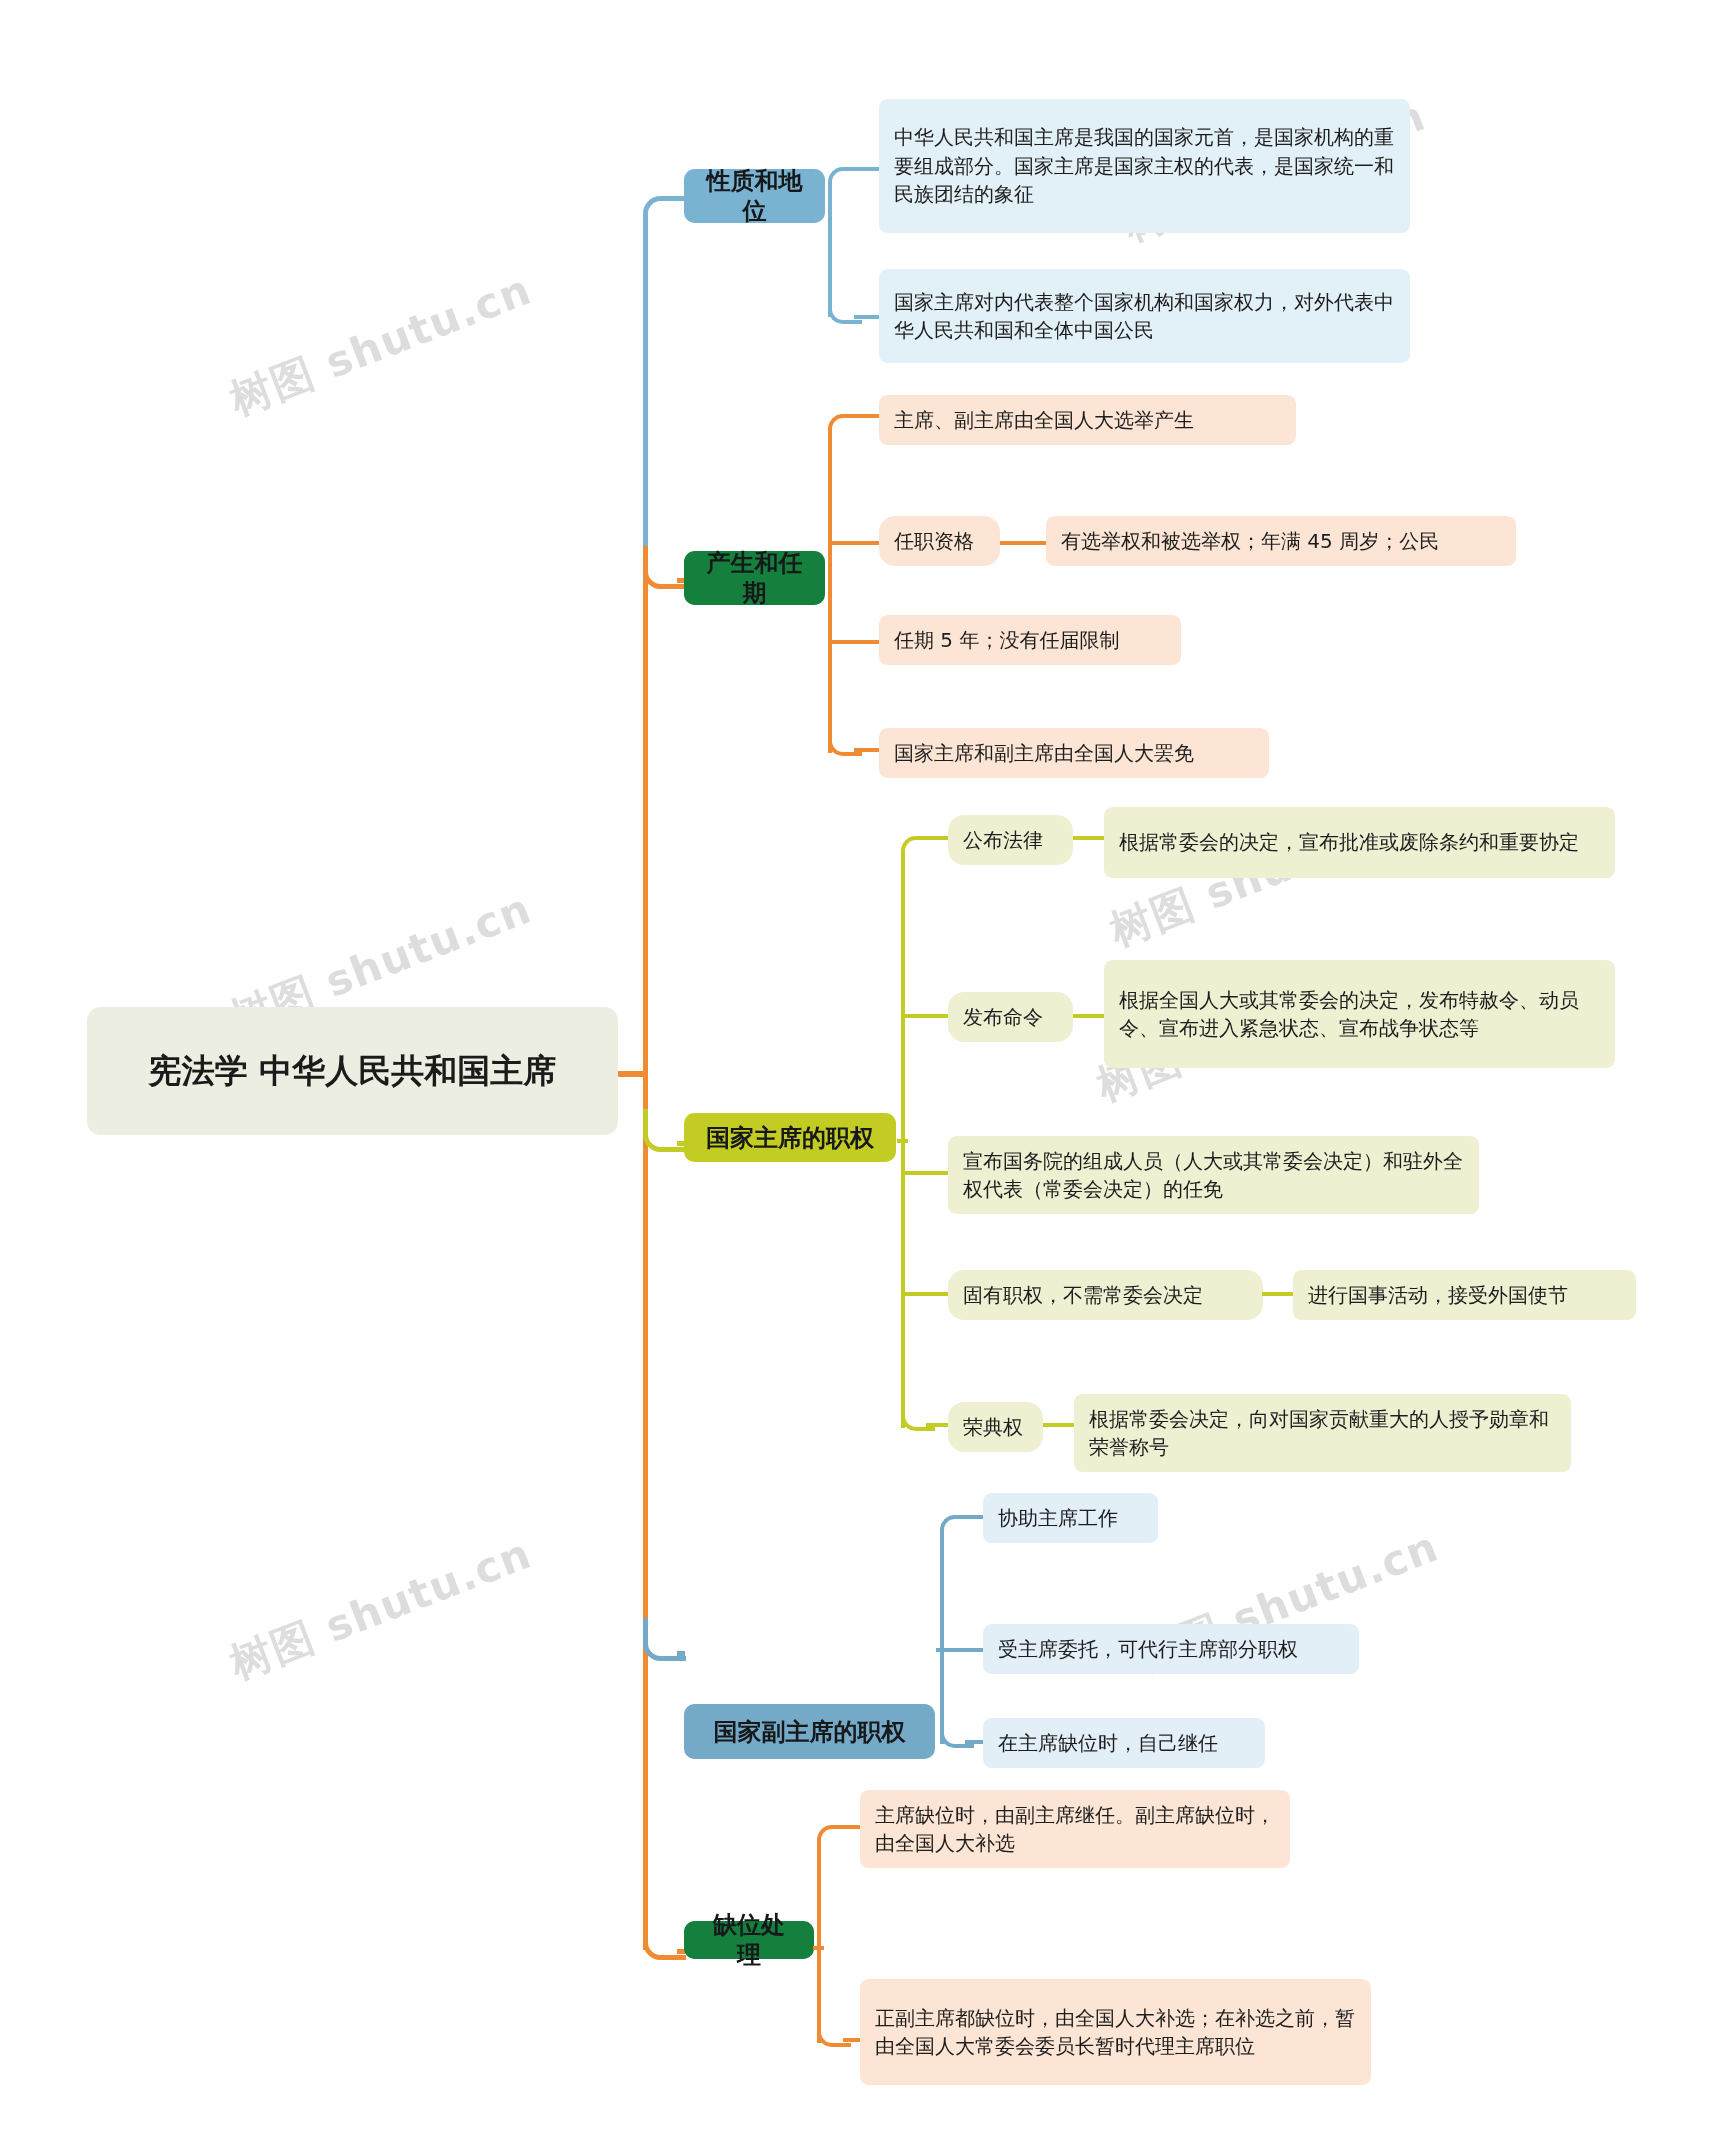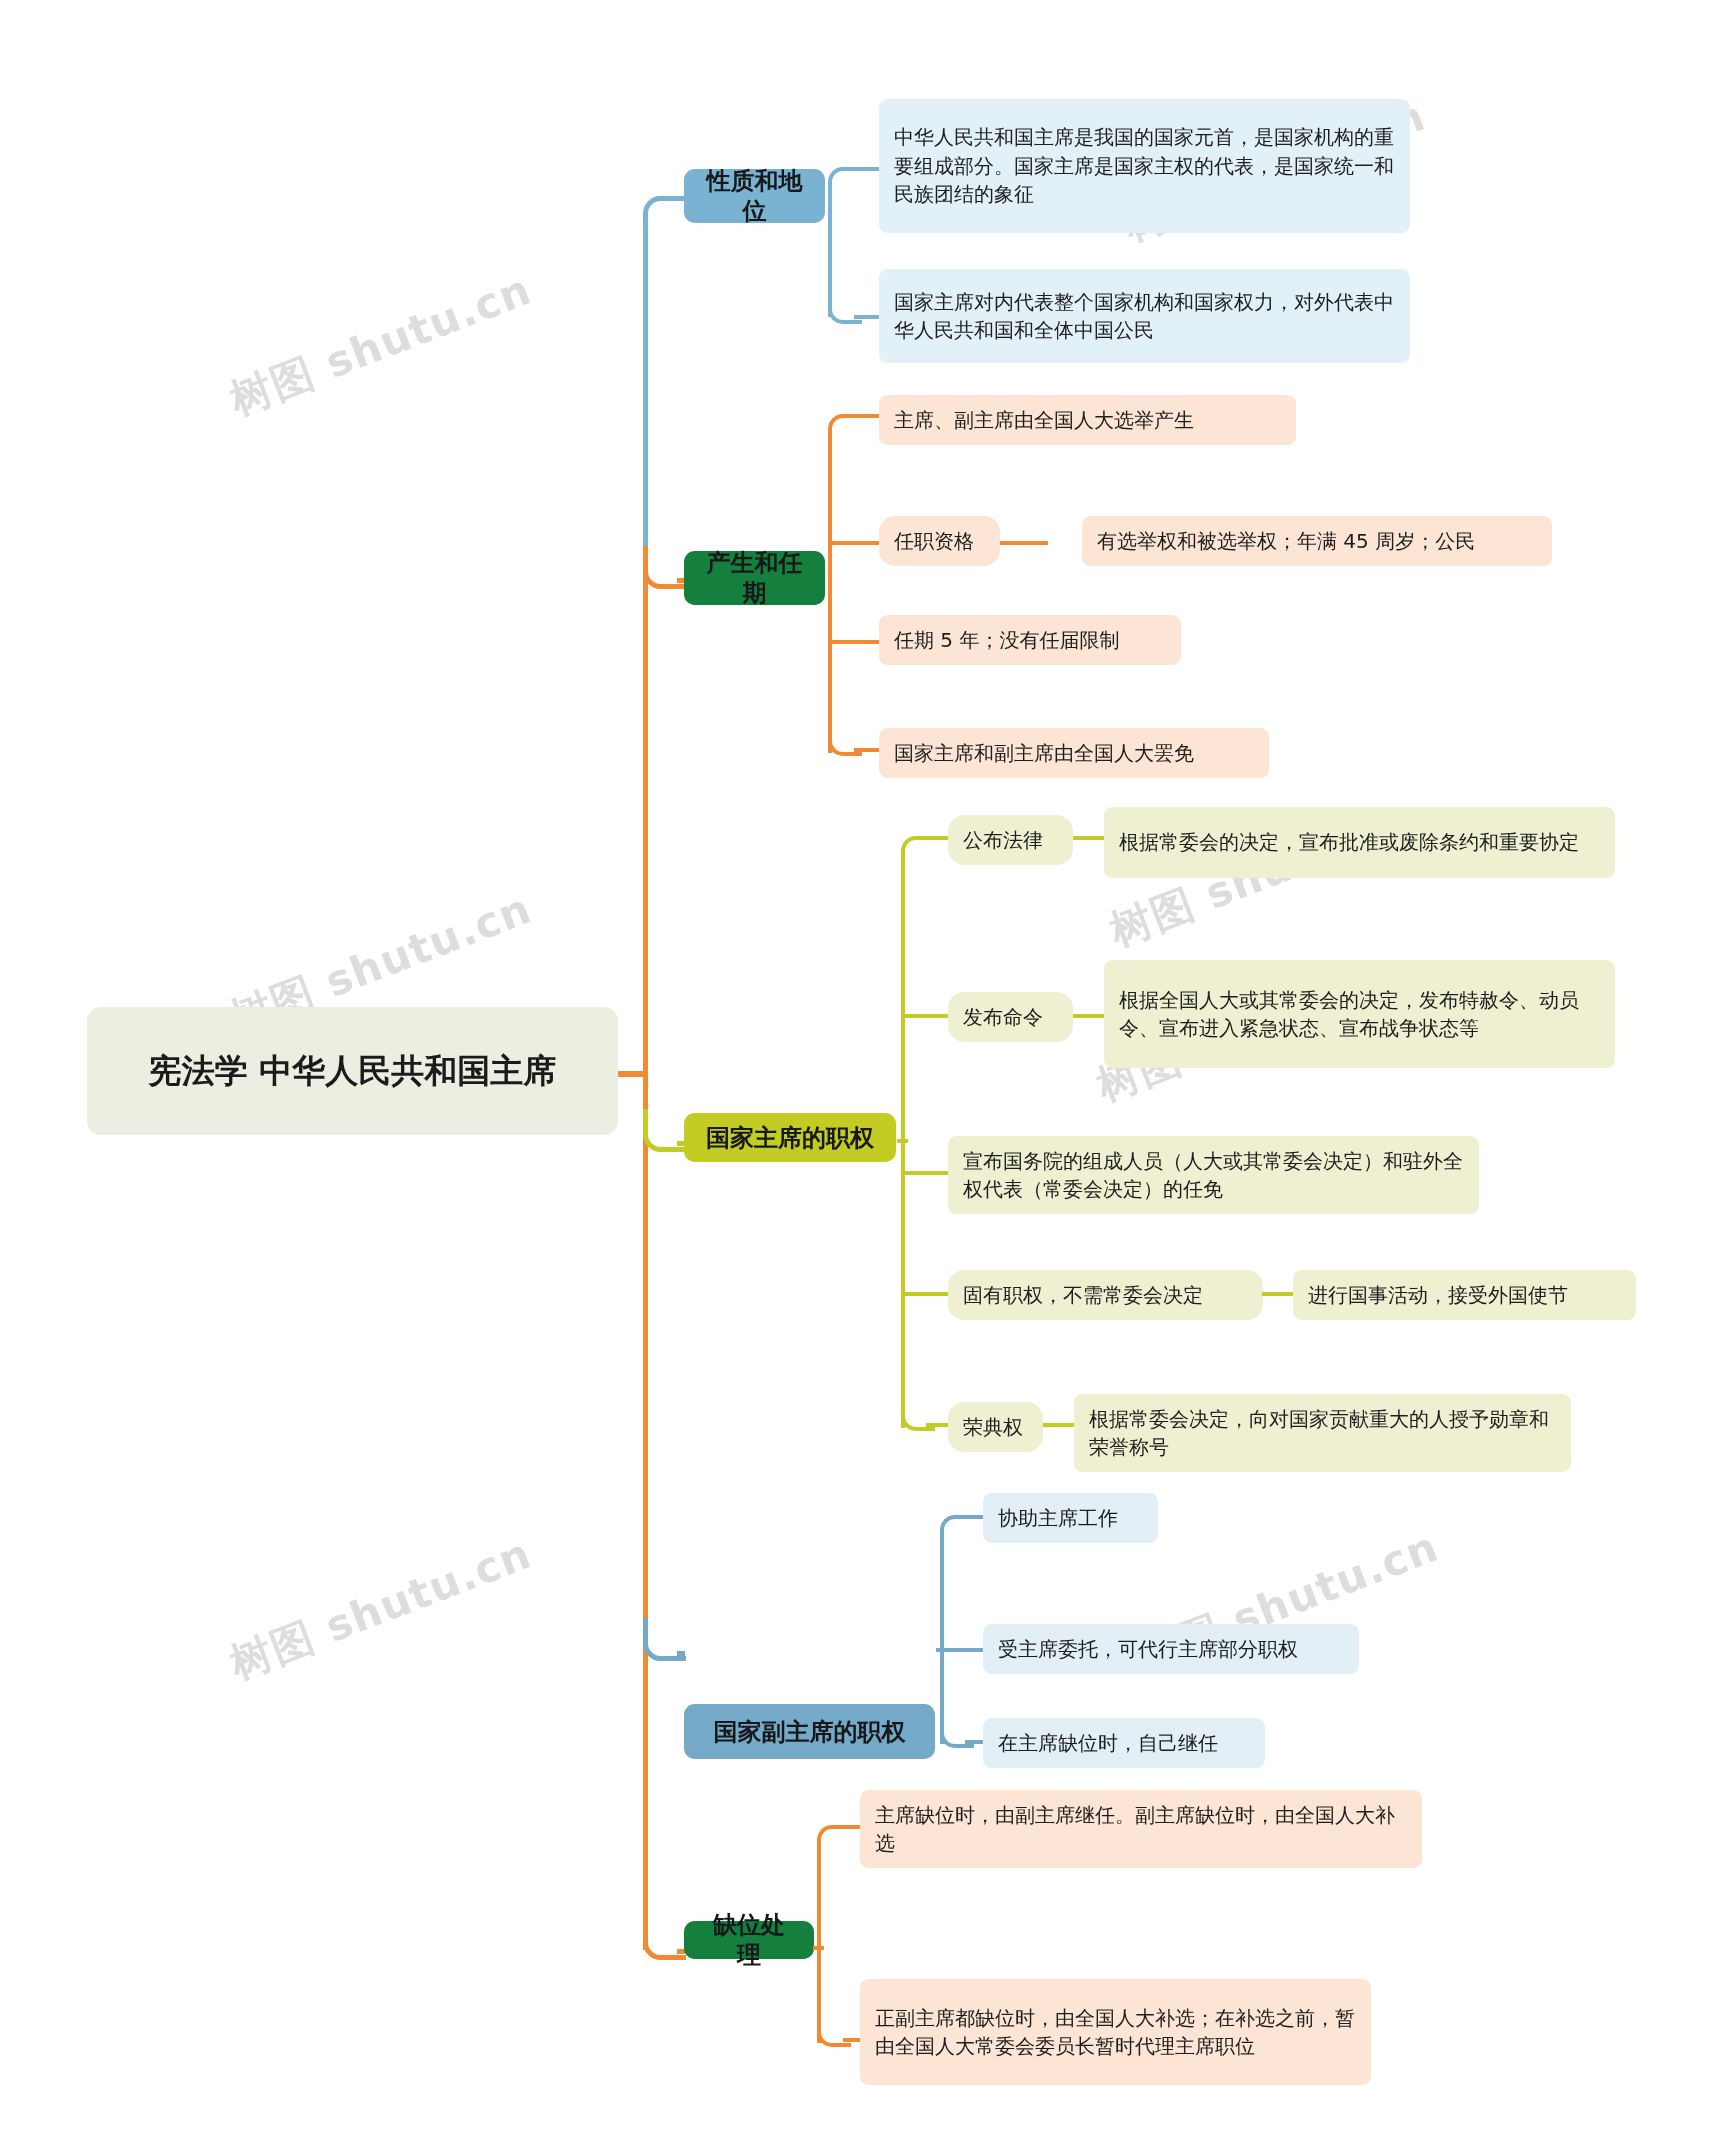--- a/index.html
+++ b/index.html
@@ -126,21 +126,21 @@
   <div class="conn h" style="left:854px;top:748px;width:27px;border-top-width:4.7px;border-top-color:#f08a33;"></div>
 
   <div class="node leaf f-orange" style="left:879px;top:395px;width:417px;min-height:42px;">
     <span class="txt">主席、副主席由全国人大选举产生</span>
   </div>
 
   <div class="node leaf f-orange mid" style="left:879px;top:516px;width:121px;min-height:42px;justify-content:center;">
     <span class="txt">任职资格</span>
   </div>
   <div class="conn h" style="left:1000px;top:541px;width:48px;border-top-width:4.7px;border-top-color:#f08a33;"></div>
-  <div class="node leaf f-orange" style="left:1046px;top:516px;width:470px;min-height:42px;margin-left:36px;">
+  <div class="node leaf f-orange" style="left:1046px;top:516px;width:470px;min-height:42px;">
     <span class="txt">有选举权和被选举权；年满 45 周岁；公民</span>
   </div>
 
   <div class="node leaf f-orange" style="left:879px;top:615px;width:302px;min-height:42px;">
     <span class="txt">任期 5 年；没有任届限制</span>
   </div>
 
   <div class="node leaf f-orange" style="left:879px;top:728px;width:390px;min-height:42px;">
     <span class="txt">国家主席和副主席由全国人大罢免</span>
   </div>
@@ -253,21 +253,21 @@
   <div class="conn h" style="left:813px;top:1946px;width:10.8px;border-top-width:4.7px;border-top-color:#f08a33;"></div>
   <div class="elbow" style="left:817px;top:1825px;width:30px;height:32px;
        border-left-width:4.7px;border-top-width:4.7px;border-right:0;border-bottom:0;
        border-color:#f08a33;border-top-left-radius:15px;"></div>
   <div class="conn h" style="left:843px;top:1825px;width:20px;border-top-width:4.7px;border-top-color:#f08a33;"></div>
   <div class="elbow" style="left:817px;top:2011px;width:30px;height:32px;
        border-left-width:4.7px;border-bottom-width:4.7px;border-right:0;border-top:0;
        border-color:#f08a33;border-bottom-left-radius:15px;"></div>
   <div class="conn h" style="left:843px;top:2038px;width:20px;border-top-width:4.7px;border-top-color:#f08a33;"></div>
 
-  <div class="node leaf f-orange" style="left:860px;top:1790px;width:562px;min-height:71px;font-family:Liberation Serif, serif;">
+  <div class="node leaf f-orange" style="left:860px;top:1790px;width:430px;min-height:71px;font-family:Liberation Serif, serif;">
     <span class="txt">主席缺位时，由副主席继任。副主席缺位时，由全国人大补选</span>
   </div>
   <div class="node leaf f-orange" style="left:860px;top:1979px;width:511px;min-height:106px;">
     <span class="txt">正副主席都缺位时，由全国人大补选；在补选之前，暂由全国人大常委会委员长暂时代理主席职位</span>
   </div>
 
 </div>
 
 
 </body></html>

